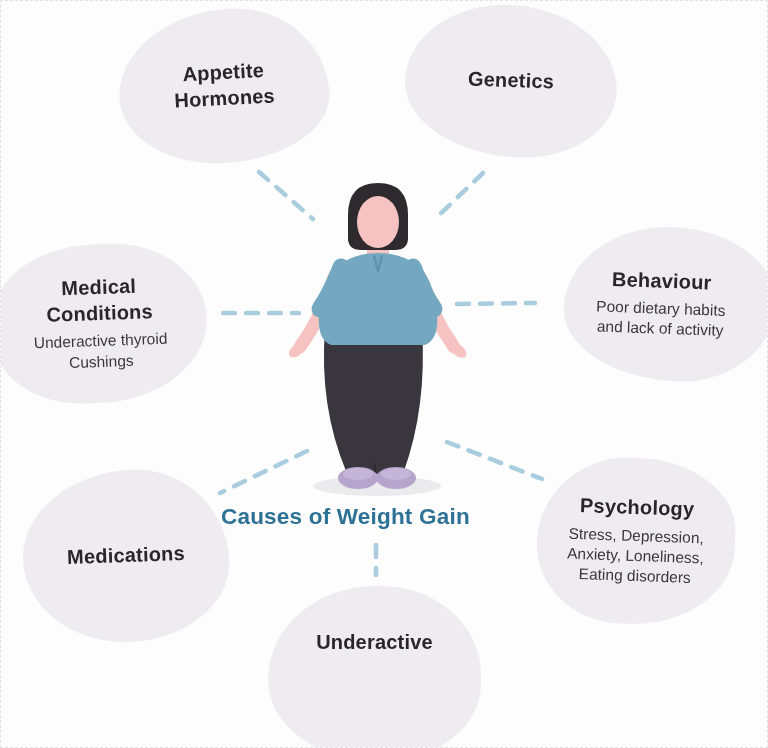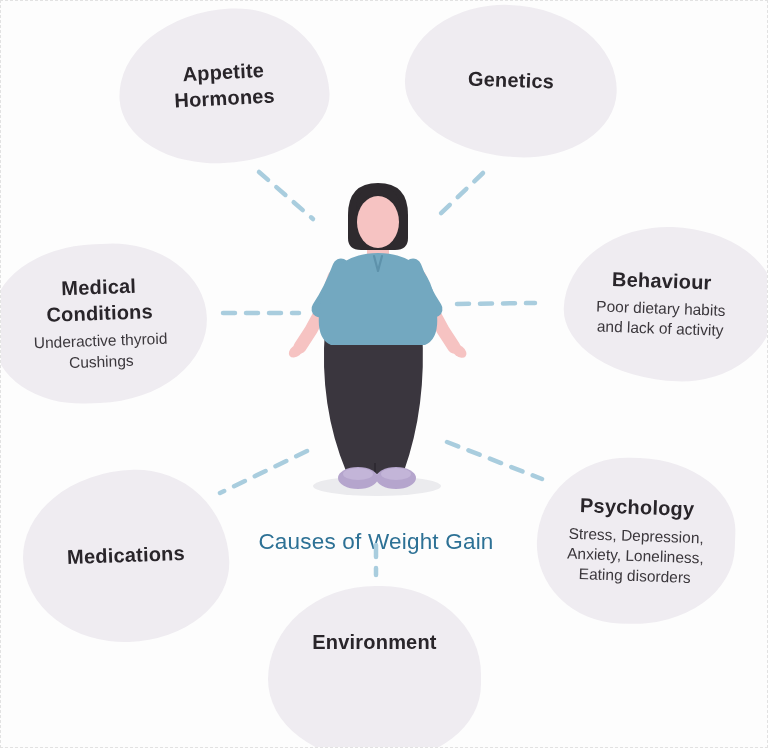--- a/index.html
+++ b/index.html
@@ -57,27 +57,26 @@
         border-radius: 55% 45% 50% 50% / 50% 55% 45% 50%; transform: rotate(-2deg); }
   .b6 { left: 536px; top: 457px; width: 198px; height: 166px;
         border-radius: 48% 52% 55% 45% / 55% 45% 50% 50%; transform: rotate(2deg); }
   .b7 { left: 267px; top: 585px; width: 213px; height: 175px;
         border-radius: 52% 48% 48% 52% / 55% 52% 45% 48%;
         justify-content: flex-start; padding-top: 44px; }
 
   .center-title {
     position: absolute;
     left: 220px; top: 503px; width: 310px;
-    text-align: center;
-    font-weight: 400;
+    text-align: left;
+    font-weight: 700;
     font-size: 22.5px;
     letter-spacing: 0.2px;
     color: #2d7195;
     z-index: 2;
-    margin-top: 25px;
   }
 
   .art {
     position: absolute;
     left: 0; top: 0;
     width: 768px; height: 748px;
     z-index: 2;
     pointer-events: none;
   }
 </style>
@@ -116,21 +115,21 @@
   </div>
 
   <div class="blob b6">
     <div class="blob-title">Psychology</div>
     <div class="blob-sub">Stress, Depression,
 Anxiety, Loneliness,
 Eating disorders</div>
   </div>
 
   <div class="blob b7">
-    <div class="blob-title">Environment</div>
+    <div class="blob-title">Underactive</div>
   </div>
 
   <div class="center-title">Causes of Weight Gain</div>
 
   <svg class="art" viewBox="0 0 768 748">
 
     <g stroke="#a9cdde" stroke-width="4.5" stroke-linecap="round" stroke-dasharray="12 11" fill="none">
       <line x1="258" y1="171" x2="312" y2="218"></line>
       <line x1="482" y1="172" x2="435" y2="217"></line>
       <line x1="222" y1="312" x2="298" y2="312"></line>

